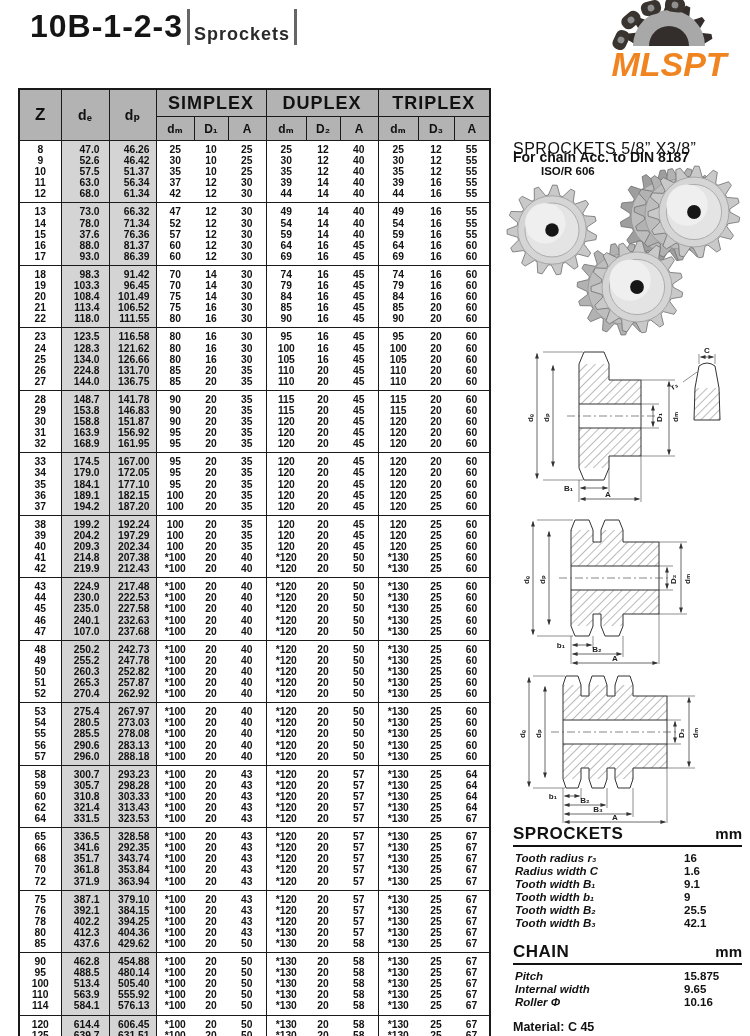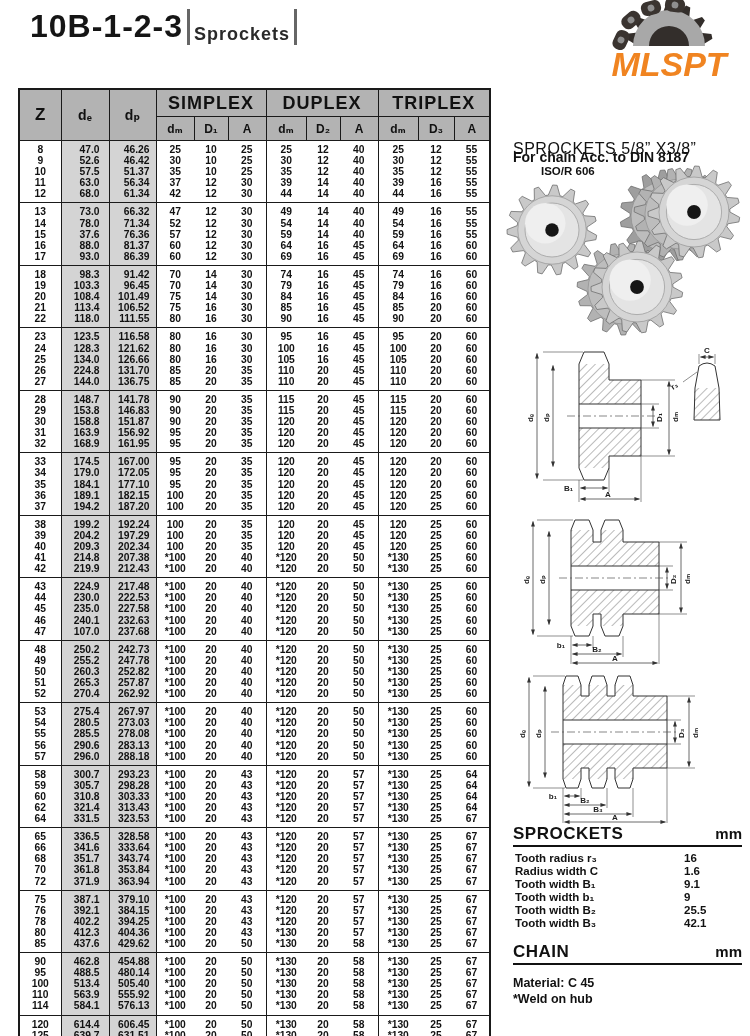--- a/index.html
+++ b/index.html
@@ -53,21 +53,21 @@
   .dia .ext{stroke:#444;stroke-width:0.6;}
   .dia .cl{stroke:#555;stroke-width:0.7;stroke-dasharray:8 3 2 3;}
   
   .specs{position:absolute;left:513px;top:824px;width:229px;}
   .spec-head{display:flex;justify-content:space-between;align-items:baseline;
     border-bottom:2.5px solid #111;padding-bottom:1px;}
   .spec-head .t{font-size:17px;font-weight:bold;letter-spacing:0.5px;}
   .spec-head .u{font-size:15px;font-weight:bold;}
   .spec-rows{margin:5px 0 8px 2px;}
   .spec-row{display:flex;font-size:11.5px;font-weight:bold;line-height:13px;}
-  .spec-row .lab{flex:1;}
+  .spec-row .lab{flex:1;font-style:italic;}
   .spec-row .val{width:58px;text-align:left;}
   .chain-head{margin-top:12px;}
   .material{margin-top:10px;font-size:12.5px;font-weight:bold;line-height:16px;}
 </style>
 </head>
 <body>
 
 <div class="title-row">
   <span class="main-title">10B-1-2-3</span>
   <span class="vbar"></span>
@@ -945,21 +945,21 @@
         <td class="i6 bl">*120</td>
         <td class="i7">20</td>
         <td class="i8">57</td>
         <td class="i9 bl">*130</td>
         <td class="i10">25</td>
         <td class="i11">67</td>
       </tr>
       <tr>
         <td class="i0">66</td>
         <td class="i1 bl">341.6</td>
-        <td class="i2 bl">333.64</td>
+        <td class="i2 bl">292.35</td>
         <td class="i3 bl">*100</td>
         <td class="i4">20</td>
         <td class="i5">43</td>
         <td class="i6 bl">*120</td>
         <td class="i7">20</td>
         <td class="i8">57</td>
         <td class="i9 bl">*130</td>
         <td class="i10">25</td>
         <td class="i11">67</td>
       </tr>
@@ -1397,17 +1397,31 @@
       </div>
       <div class="spec-row">
         <span class="lab">Tooth width B₃</span>
         <span class="val">42.1</span>
       </div>
     </div>
   <div class="spec-head chain-head">
     <span class="t">CHAIN</span>
     <span class="u">mm</span>
   </div>
+  <div class="spec-rows" id="chain-spec-rows">
+      <div class="spec-row">
+        <span class="lab">Pitch</span>
+        <span class="val">15.875</span>
+      </div>
+      <div class="spec-row">
+        <span class="lab">Internal width</span>
+        <span class="val">9.65</span>
+      </div>
+      <div class="spec-row">
+        <span class="lab">Roller Φ</span>
+        <span class="val">10.16</span>
+      </div>
+    </div>
   <div class="material">
     <div>Material: C 45</div>
     <div>*Weld on hub</div>
   </div>
 </div>
 
 </body></html>

